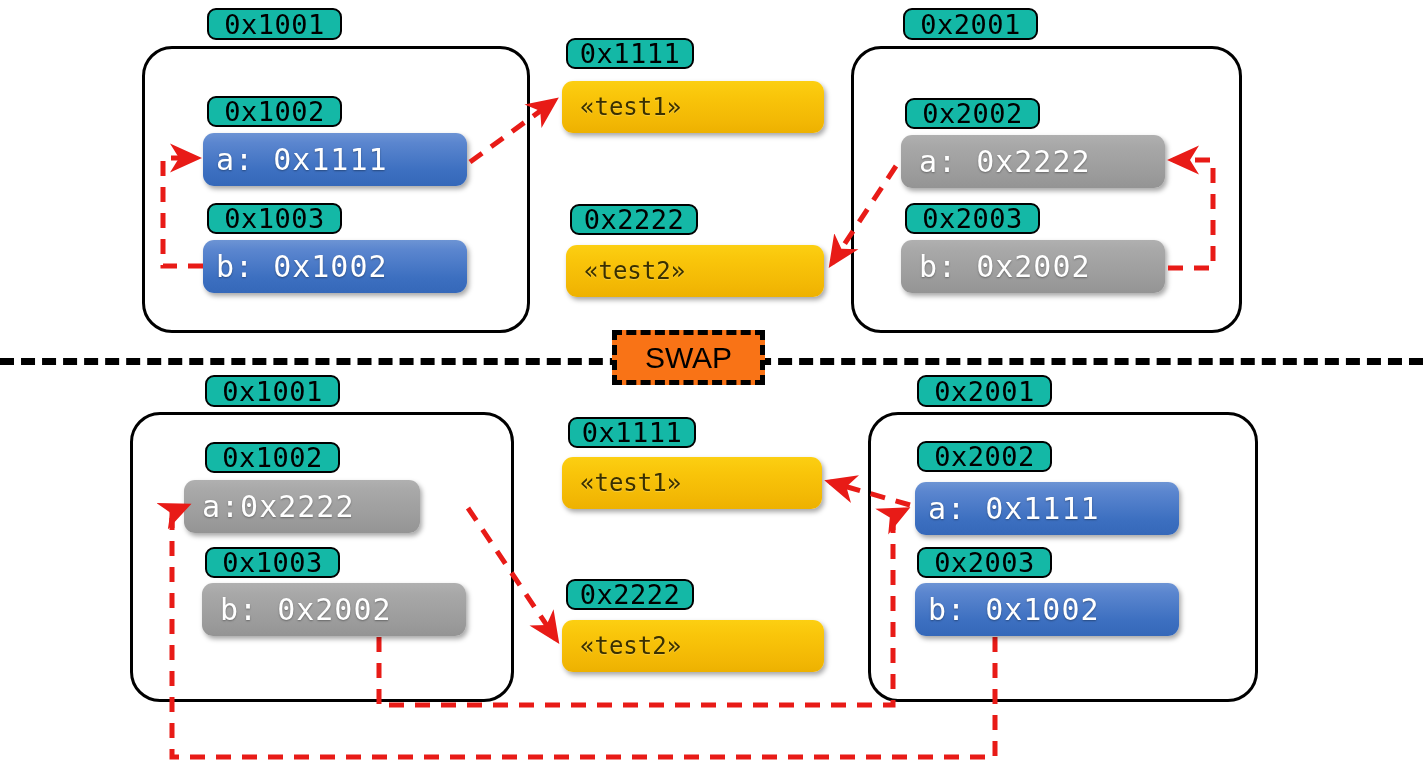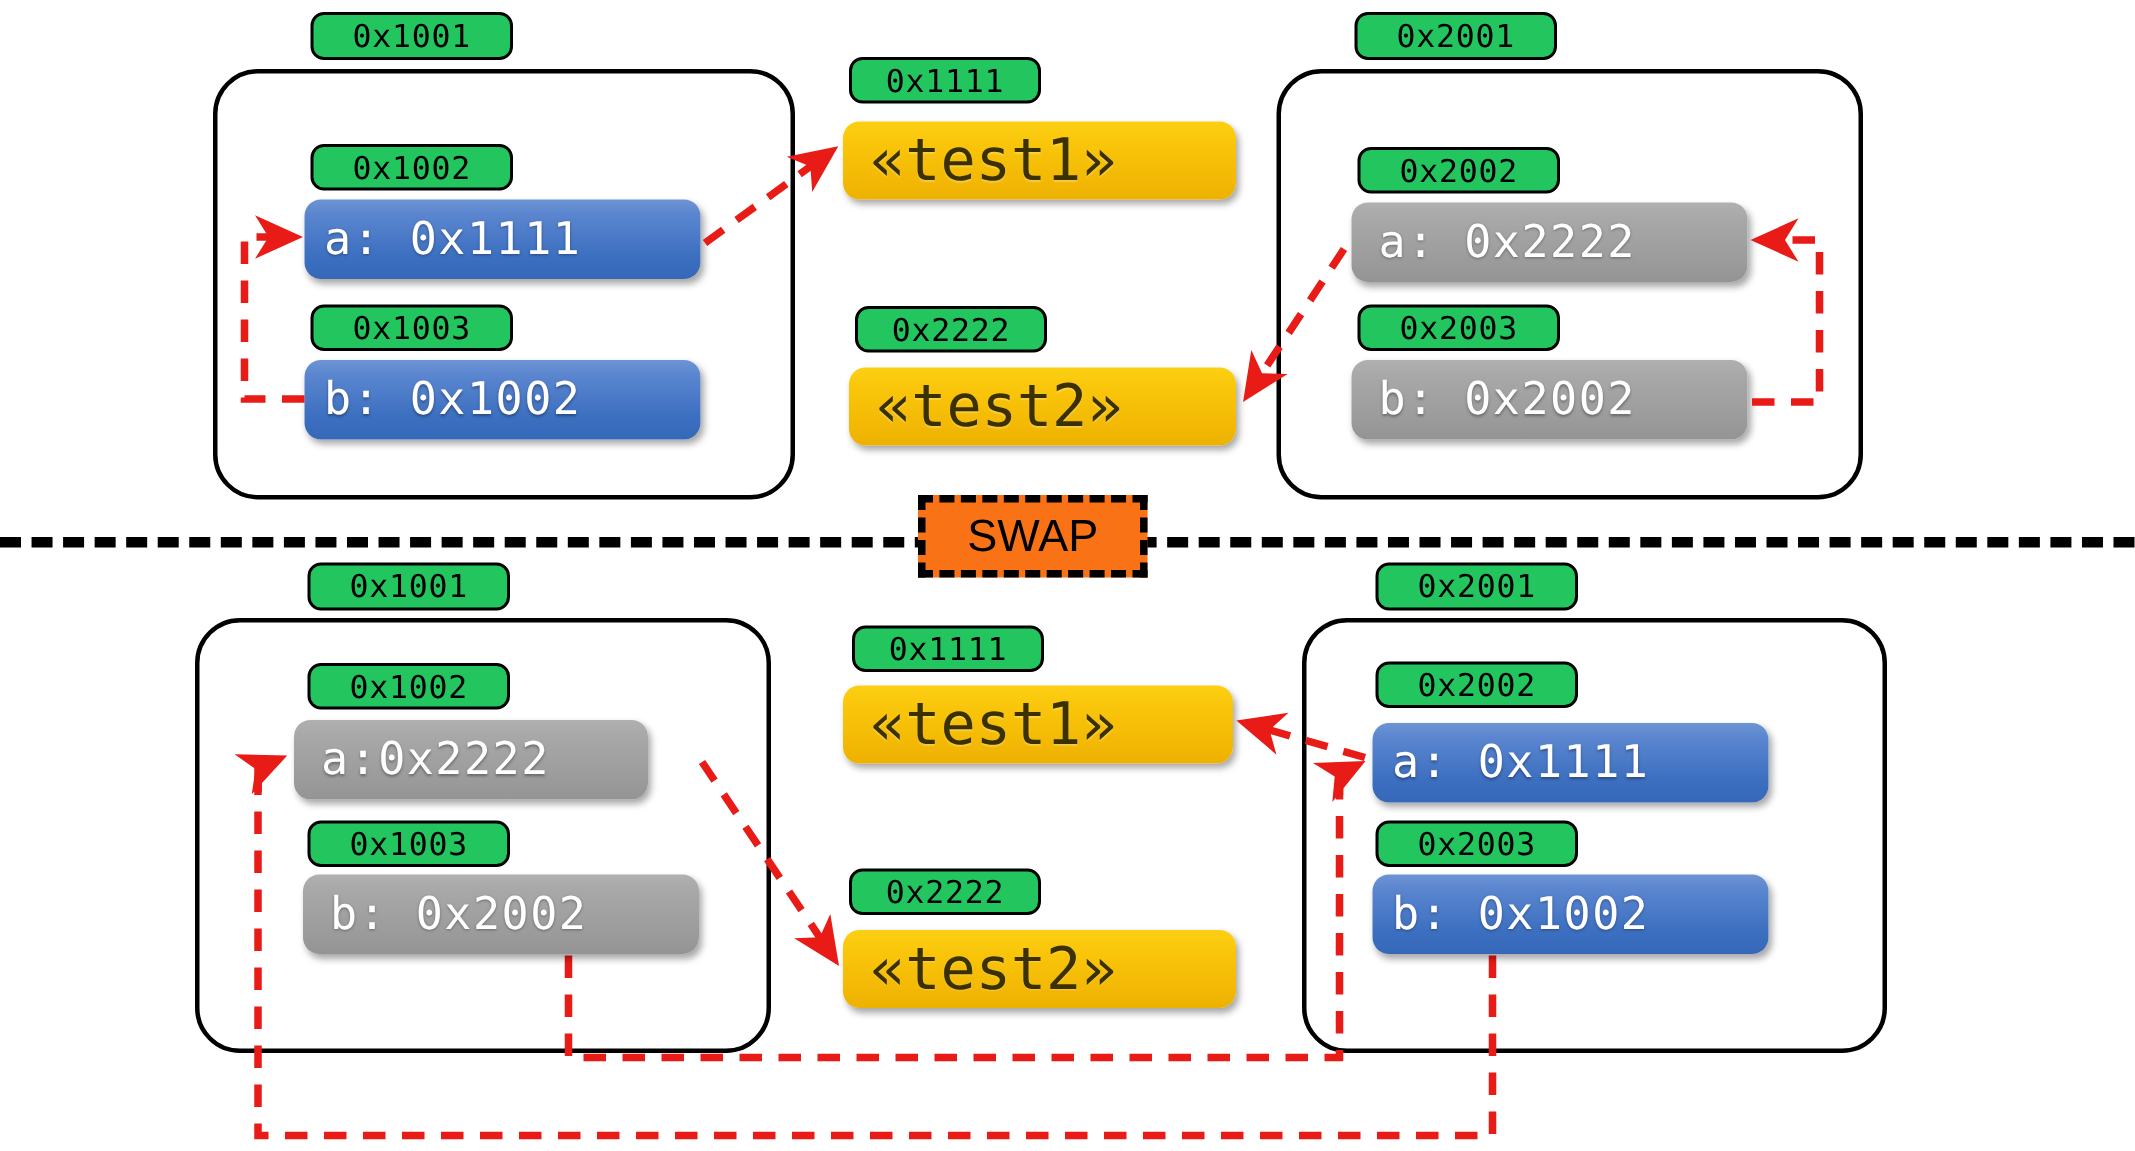--- a/index.html
+++ b/index.html
@@ -14,24 +14,24 @@
     border-radius:30px;
     background:#fff;
     box-sizing:border-box;
   }
 
   
   .addr{
     position:absolute;
     border:2.5px solid #000;
     border-radius:9px;
-    background:#22c55e;
+    background:#14b8a6;
     box-sizing:border-box;
     display:flex;align-items:center;justify-content:center;
-    font-size:21px;
+    font-size:27px;
     color:#000;
     letter-spacing:0.5px;
     z-index:6;
   }
 
   
   .cell{
     position:absolute;
     border-radius:11px;
     box-sizing:border-box;
@@ -49,21 +49,21 @@
     background:linear-gradient(to bottom,#6d94d4 0%,#5b86cf 18%,#3c6fc0 72%,#3568b9 100%);
     padding-left:13px;
   }
   .cell.gray{
     background:linear-gradient(to bottom,#b0b0b0 0%,#a8a8a8 20%,#9b9b9b 75%,#949494 100%);
   }
   .cell.yellow{
     background:linear-gradient(to bottom,#fccf12 0%,#f9c50a 30%,#f2b704 80%,#edb100 100%);
     color:#3a3000;
     text-shadow:0 1px 1px rgba(255,255,255,.25);
-    font-size:39px;
+    font-size:24px;
     letter-spacing:0px;
   }
 
   
   #divider{
     position:absolute;left:0;top:358px;width:1423px;height:0;
     border-top:7px dashed #000;
     z-index:2;
   }
   #swap-box{
@@ -128,21 +128,21 @@
   <div class="addr" style="left:905px;top:203px;width:135px;height:31px;">0x2003</div>
   <div class="cell gray" style="left:901px;top:240px;width:264px;height:53px;">b: 0x2002</div>
 
   <div id="divider"></div>
   <div id="swap-box">SWAP</div>
 
   <div class="addr" style="left:205px;top:375px;width:135px;height:32px;">0x1001</div>
   <div class="container" style="left:130px;top:412px;width:384px;height:290px;"></div>
 
   <div class="addr" style="left:205px;top:442px;width:135px;height:31px;">0x1002</div>
-  <div class="cell gray" style="left:196px;top:480px;width:236px;height:53px;">a:0x2222</div>
+  <div class="cell gray" style="left:184px;top:480px;width:236px;height:53px;">a:0x2222</div>
 
   <div class="addr" style="left:205px;top:547px;width:135px;height:31px;">0x1003</div>
   <div class="cell gray" style="left:202px;top:583px;width:264px;height:53px;">b: 0x2002</div>
 
   <div class="addr" style="left:568px;top:417px;width:128px;height:31px;">0x1111</div>
   <div class="cell yellow" style="left:562px;top:457px;width:260px;height:52px;">«test1»</div>
 
   <div class="addr" style="left:566px;top:579px;width:128px;height:31px;">0x2222</div>
   <div class="cell yellow" style="left:562px;top:620px;width:262px;height:52px;">«test2»</div>
 

